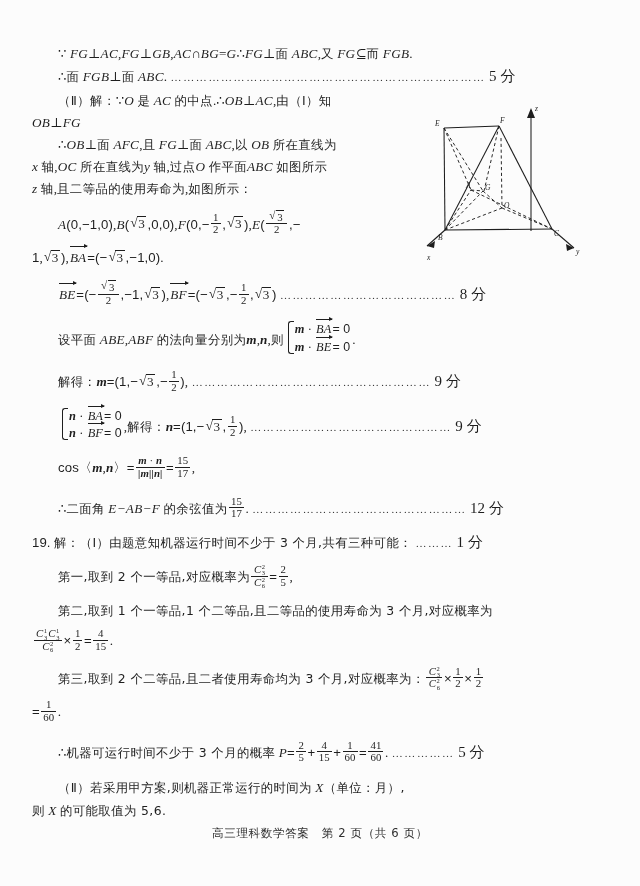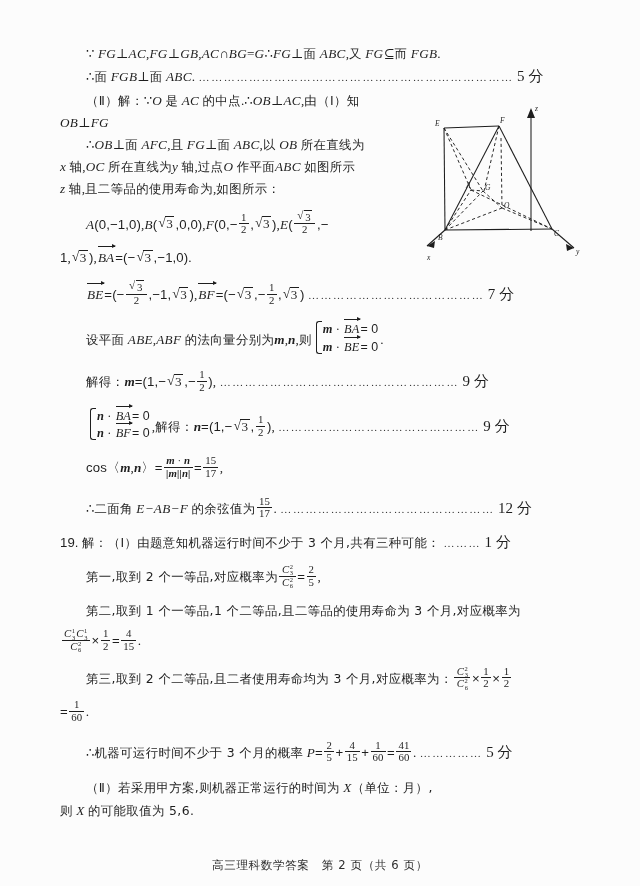--- a/index.html
+++ b/index.html
@@ -16,21 +16,21 @@
     overflow: hidden;
     filter: contrast(0.96) brightness(1.01);
   }
   .page {
     position: absolute;
     inset: 0;
     padding: 0;
   }
   .content {
     position: absolute;
-    left: 60px;
+    left: 32px;
     top: 44px;
     width: 552px;
   }
   .ln {
     position: relative;
     font-size: 13.2px;
     line-height: 1.45;
     letter-spacing: 0.1px;
     margin: 0 0 3px 0;
     white-space: nowrap;
@@ -180,21 +180,20 @@
   .footer {
     position: absolute;
     left: 0;
     right: 0;
     top: 826px;
     text-align: center;
     font-family: "DejaVu Sans", "Liberation Sans", sans-serif;
     font-size: 11.6px;
     letter-spacing: 0.6px;
     color: #2b2b2b;
-    margin-top: 32px;
   }
 </style>
 </head>
 <body>
 
 <div class="page">
 
   <div class="figure">
     <svg width="180" height="172" viewBox="0 0 180 172">
       <g stroke="#1a1a1a" fill="none" stroke-width="1.05">
@@ -296,21 +295,21 @@
       <span class="mi">A</span><span class="num">(0,−1,0)</span><span>,</span><span class="mi">B</span><span class="num">(</span><span class="sqrt"><span class="rad">3</span></span><span class="num">,0,0)</span><span>,</span><span class="mi">F</span><span class="num">(0,−</span><span class="frac"><span class="top">1</span><span class="bot">2</span></span><span class="num">,</span><span class="sqrt"><span class="rad">3</span></span><span class="num">)</span><span>,</span><span class="mi">E</span><span class="num">(</span><span class="frac"><span class="top"><span class="sqrt"><span class="rad">3</span></span></span><span class="bot">2</span></span><span class="num">,−</span>
     </p>
 
     <p class="ln" style="margin-top:11px">
       <span class="num">1</span><span>,</span><span class="sqrt"><span class="rad">3</span></span><span class="num">)</span><span>,</span><span class="vec"><span class="bar"></span><span class="vtxt">BA</span></span><span class="num">=</span><span class="num">(−</span><span class="sqrt"><span class="rad">3</span></span><span class="num">,−1,0)</span><span>.</span>
     </p>
 
     <p class="ln indent" style="margin-top:13px">
       <span class="vec"><span class="bar"></span><span class="vtxt">BE</span></span><span class="num">=</span><span class="num">(−</span><span class="frac"><span class="top"><span class="sqrt"><span class="rad">3</span></span></span><span class="bot">2</span></span><span class="num">,−1,</span><span class="sqrt"><span class="rad">3</span></span><span class="num">)</span><span>,</span><span class="vec"><span class="bar"></span><span class="vtxt">BF</span></span><span class="num">=</span><span class="num">(−</span><span class="sqrt"><span class="rad">3</span></span><span class="num">,−</span><span class="frac"><span class="top">1</span><span class="bot">2</span></span><span class="num">,</span><span class="sqrt"><span class="rad">3</span></span><span class="num">)</span>
       <span class="dots">……………………………………</span>
-      <span class="score">7 分</span>
+      <span class="score">8 分</span>
     </p>
 
     <p class="ln indent" style="margin-top:14px">
       <span class="cn">设平面</span> <span class="mi">ABE</span><span>,</span><span class="mi">ABF</span> <span class="cn">的法向量分别为</span><span class="bi">m</span><span>,</span><span class="bi">n</span><span>,</span><span class="cn">则</span><span class="sys"><span class="row"><span class="bi">m</span> <span>·</span> <span class="vec"><span class="bar"></span><span class="vtxt">BA</span></span><span class="num">= 0</span></span><span class="row"><span class="bi">m</span> <span>·</span> <span class="vec"><span class="bar"></span><span class="vtxt">BE</span></span><span class="num">= 0</span></span></span><span>.</span>
     </p>
 
     <p class="ln indent" style="margin-top:14px">
       <span class="cn">解得</span><span class="cn">：</span><span class="bi">m</span><span class="num">=</span><span class="num">(1,−</span><span class="sqrt"><span class="rad">3</span></span><span class="num">,−</span><span class="frac"><span class="top">1</span><span class="bot">2</span></span><span class="num">)</span><span>,</span>
       <span class="dots">…………………………………………………</span>
       <span class="score">9 分</span>

